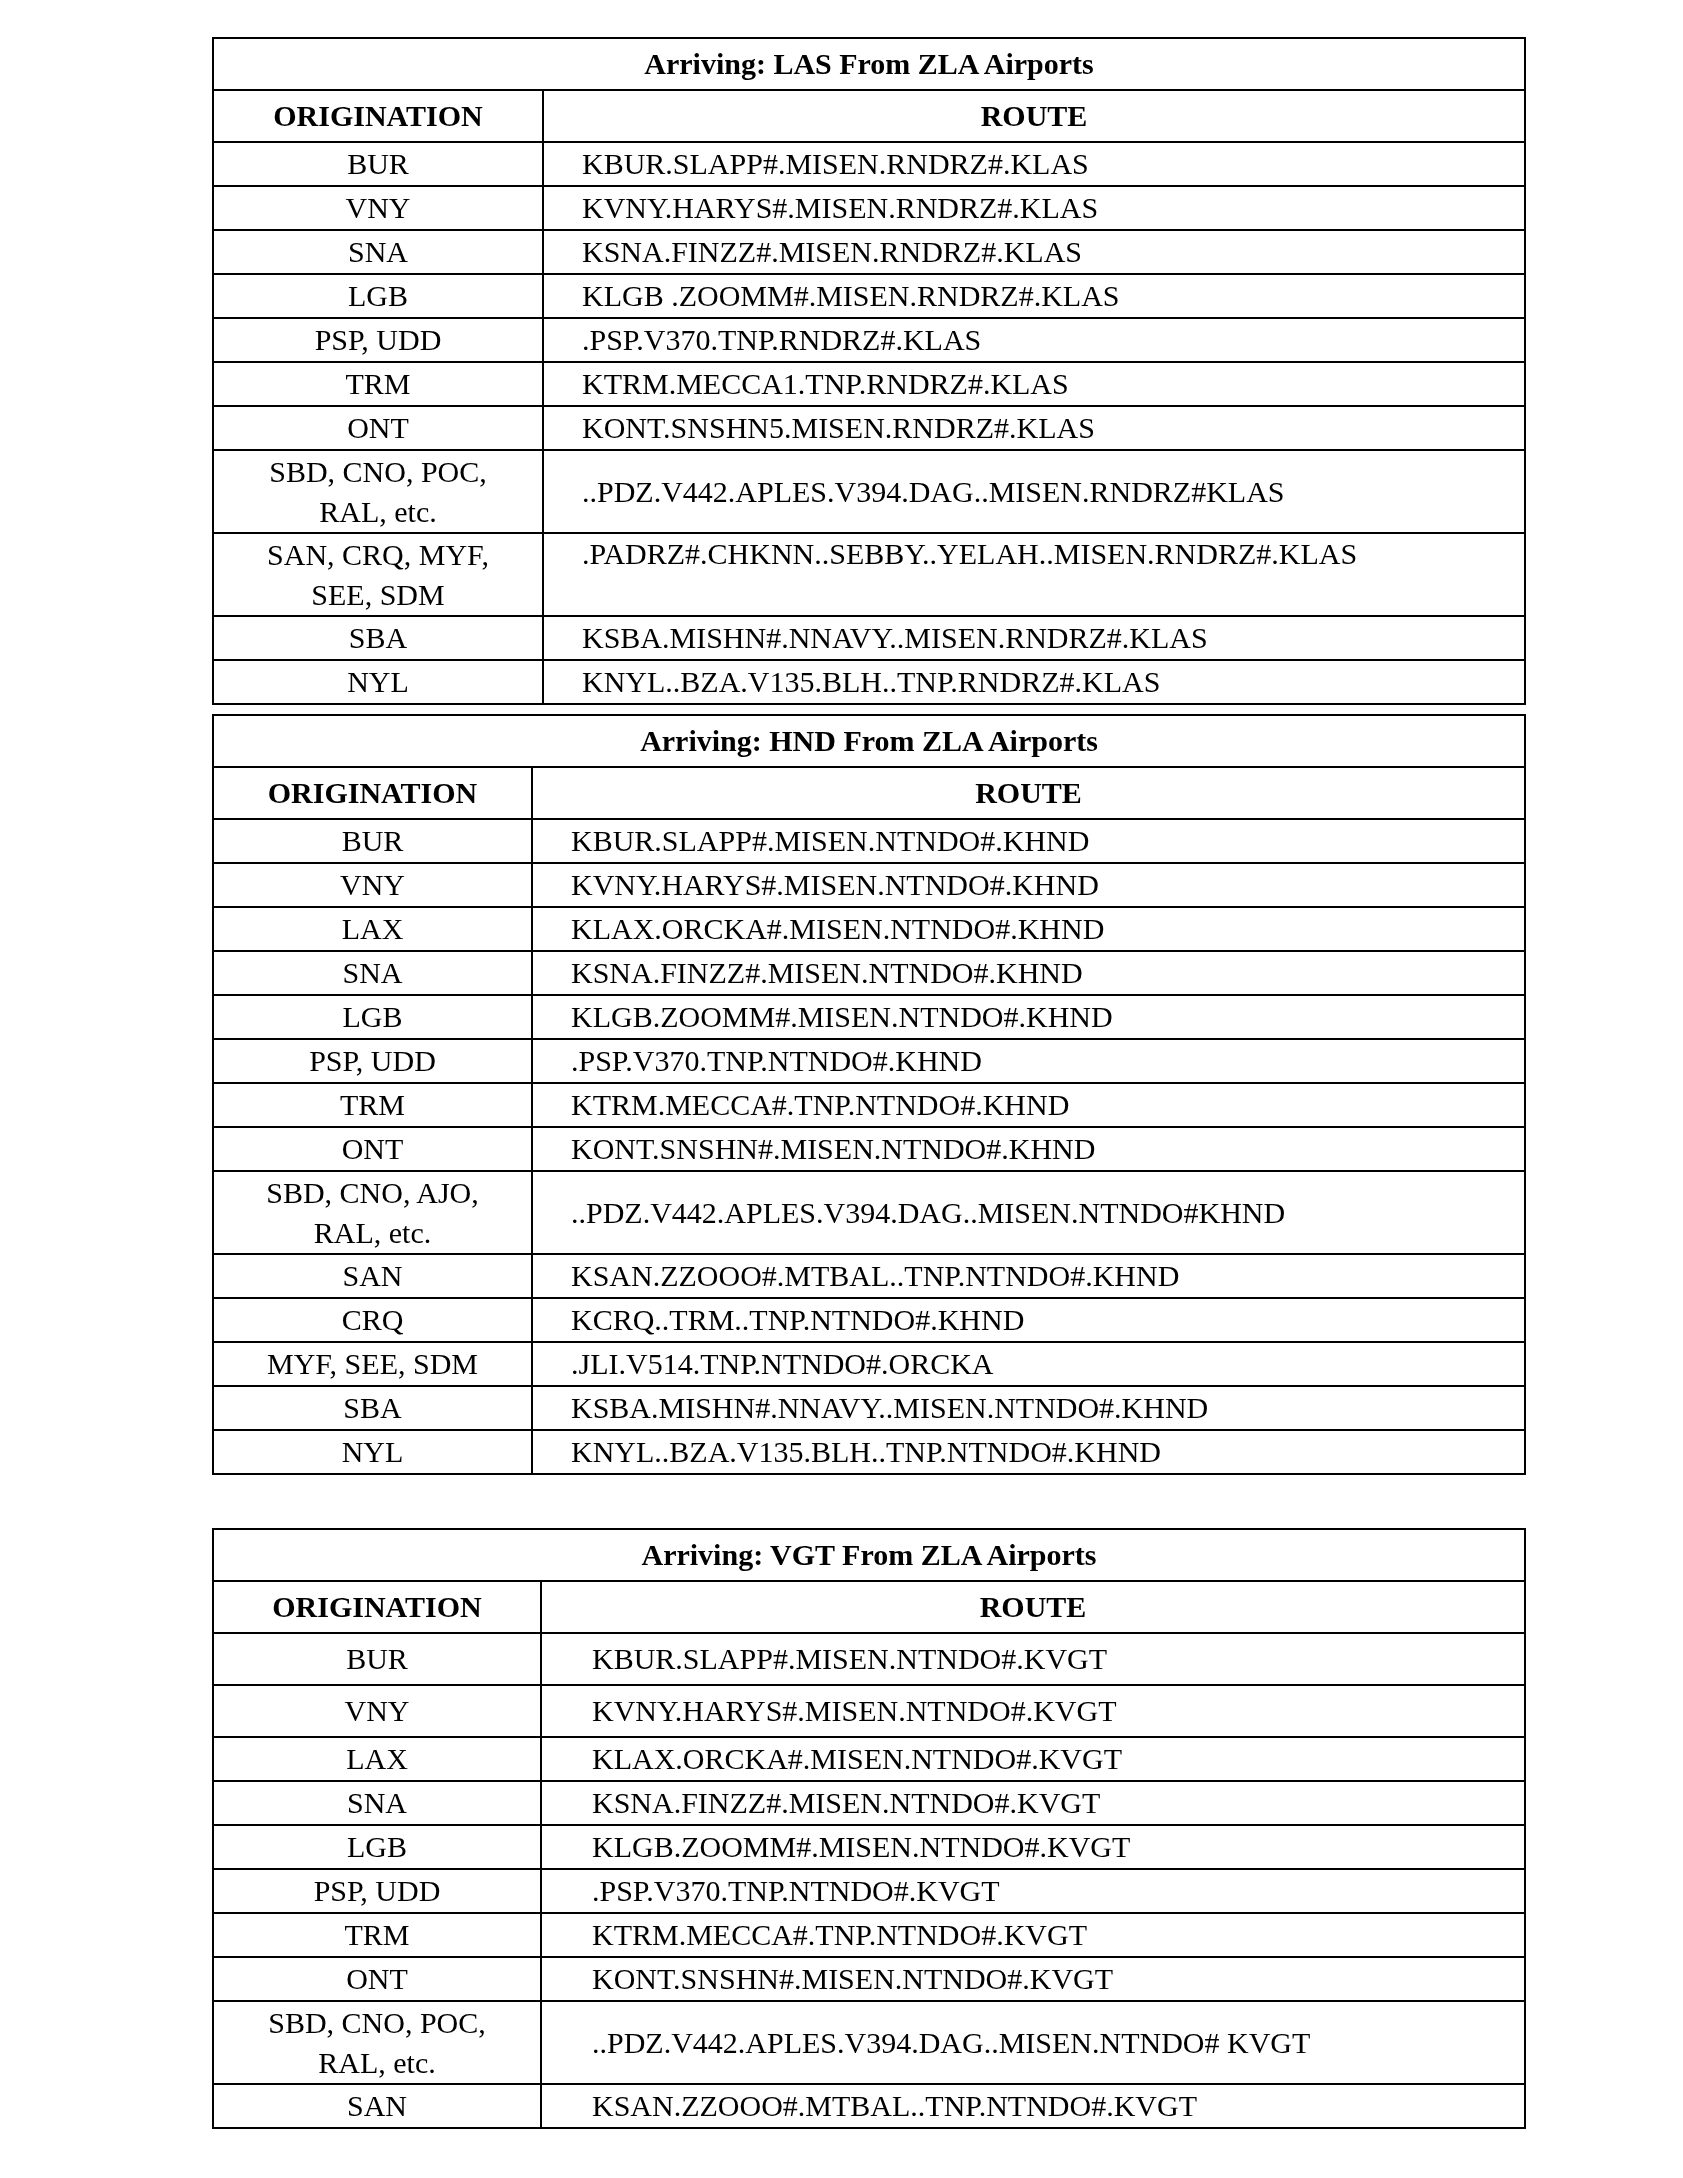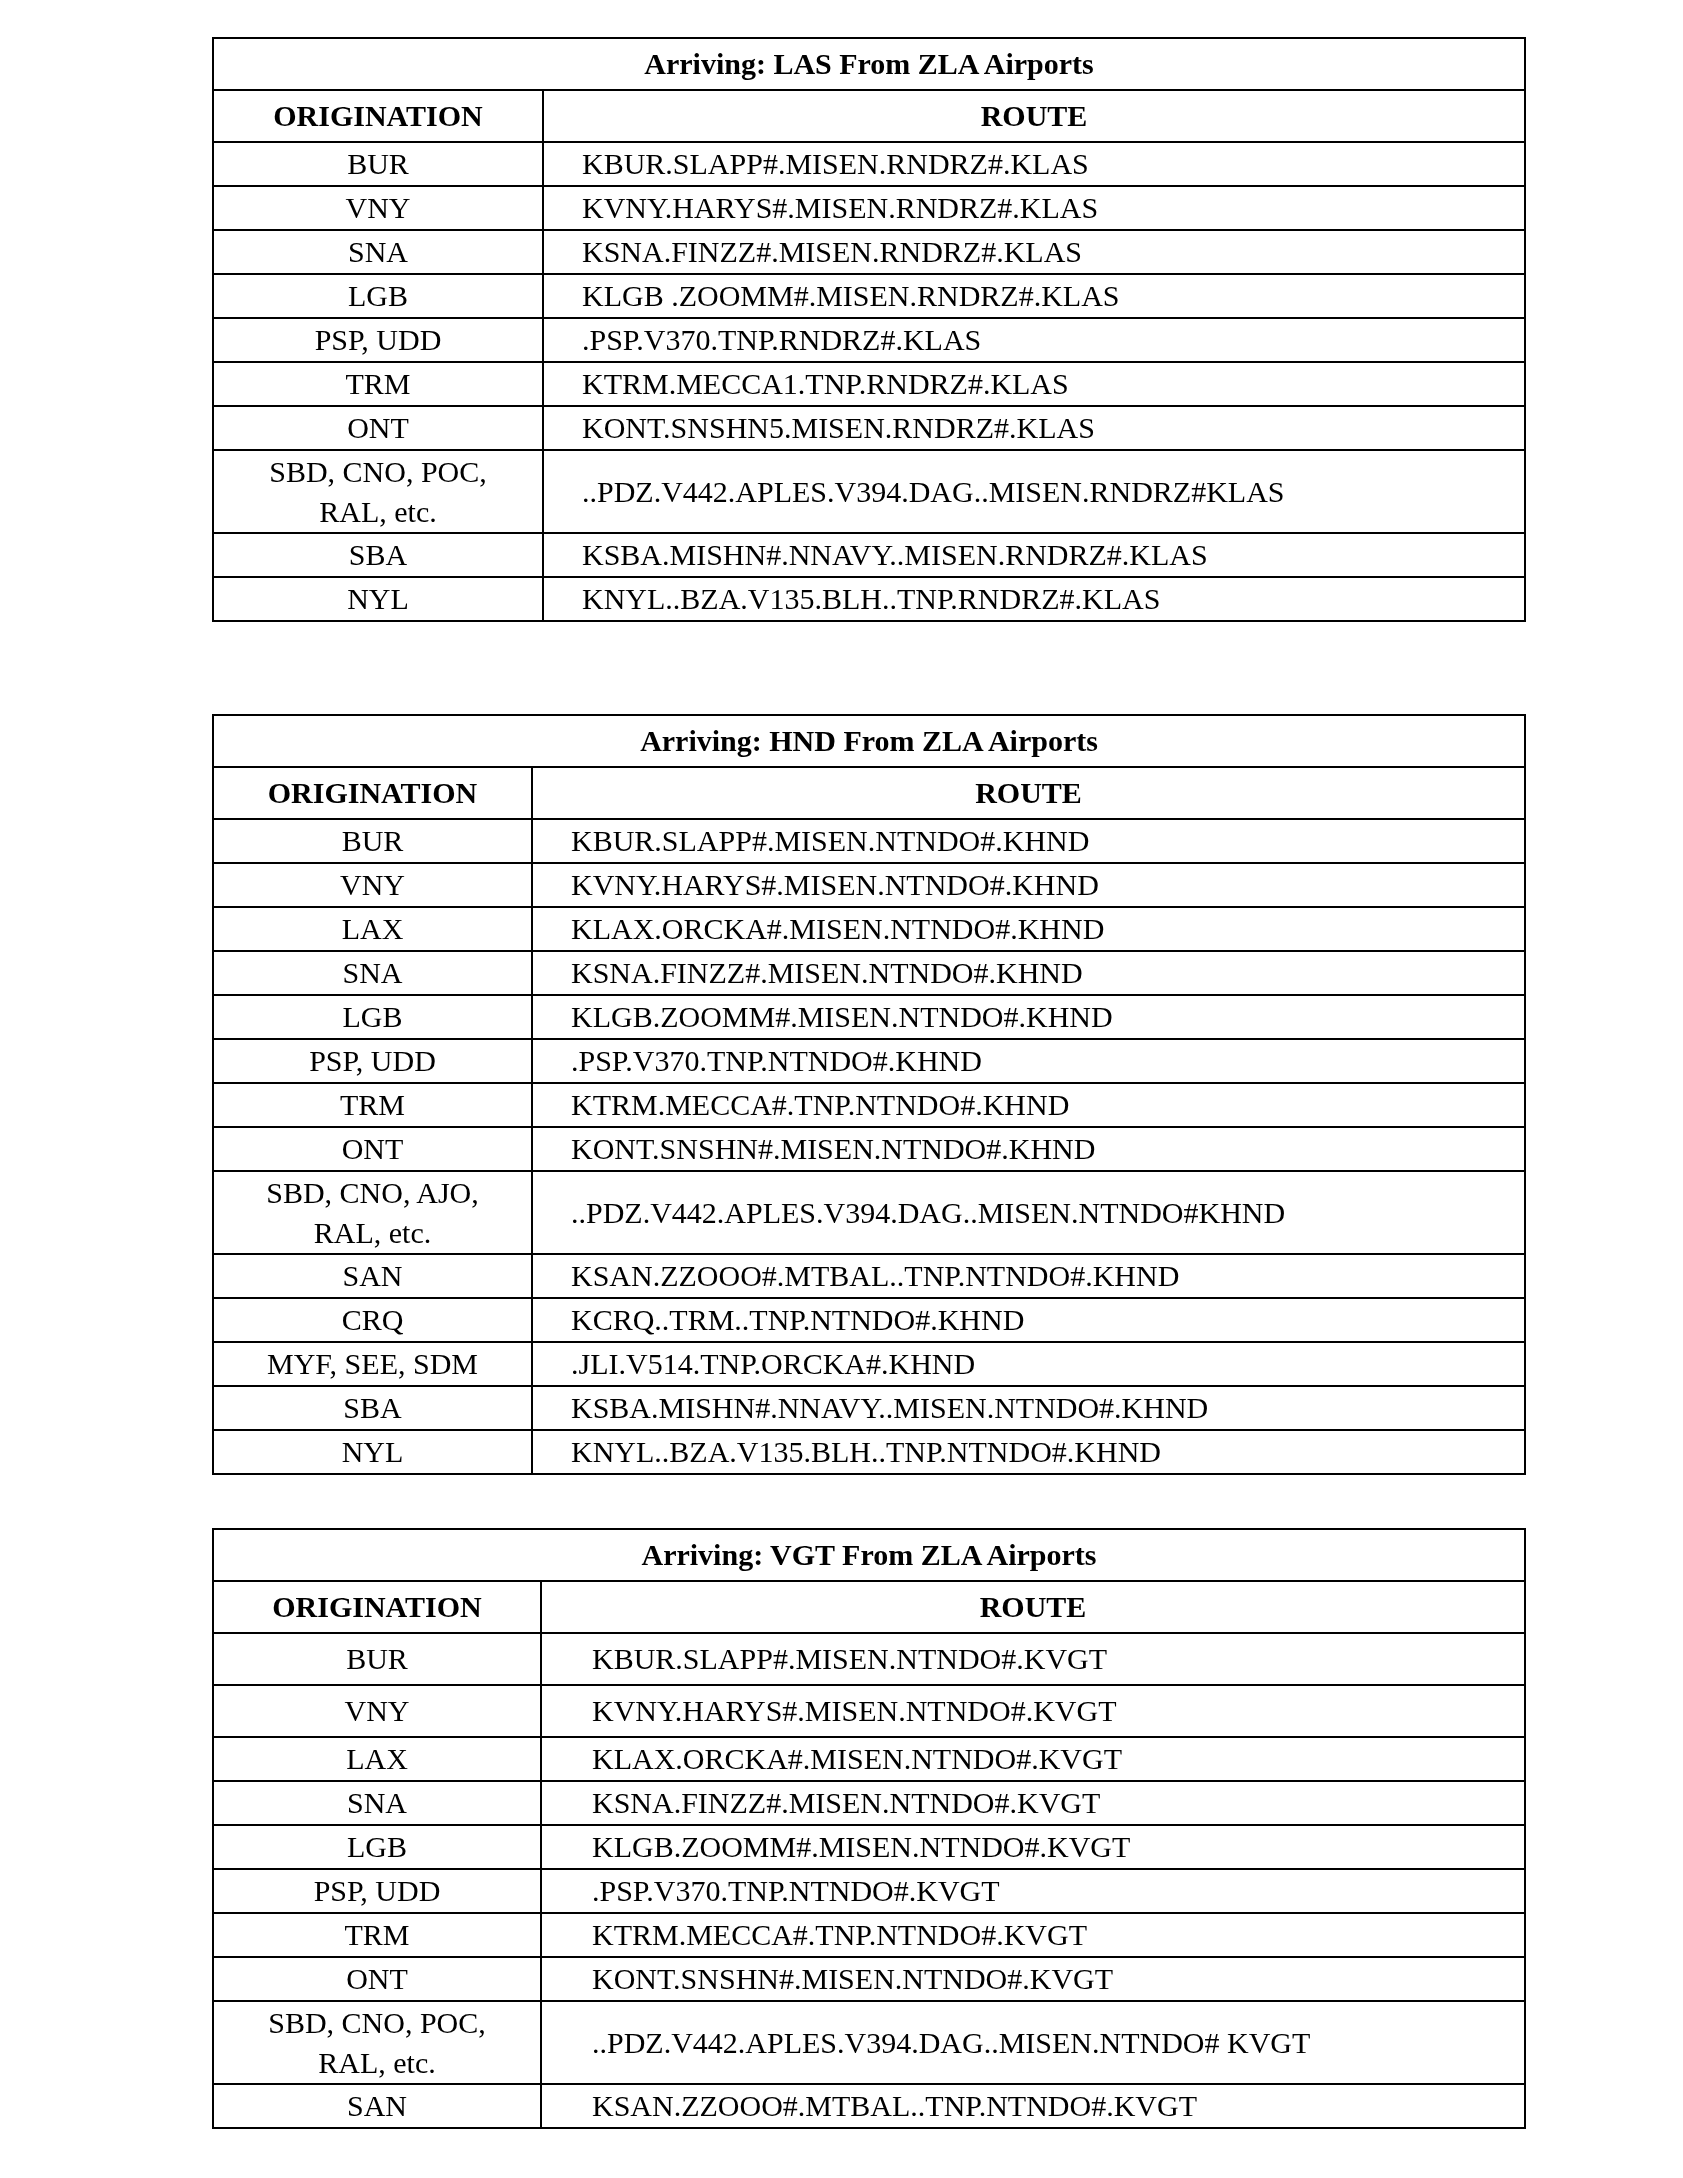--- a/index.html
+++ b/index.html
@@ -109,20 +109,27 @@
     <td class="orig-cell">ONT</td>
     <td class="route-cell">KONT.SNSHN5.MISEN.RNDRZ#.KLAS</td>
   </tr>
   <tr class="row-double">
     <td class="orig-cell">
       <span>SBD, CNO, POC,</span><br>
       <span>RAL, etc.</span>
     </td>
     <td class="route-cell">..PDZ.V442.APLES.V394.DAG..MISEN.RNDRZ#KLAS</td>
   </tr>
+  <tr class="row-double">
+    <td class="orig-cell">
+      <span>SAN, CRQ, MYF,</span><br>
+      <span>SEE, SDM</span>
+    </td>
+    <td class="route-cell route-top">.PADRZ#.CHKNN..SEBBY..YELAH..MISEN.RNDRZ#.KLAS</td>
+  </tr>
   <tr class="row-single">
     <td class="orig-cell">SBA</td>
     <td class="route-cell">KSBA.MISHN#.NNAVY..MISEN.RNDRZ#.KLAS</td>
   </tr>
   <tr class="row-single">
     <td class="orig-cell">NYL</td>
     <td class="route-cell">KNYL..BZA.V135.BLH..TNP.RNDRZ#.KLAS</td>
   </tr>
 </tbody>
   </table>
@@ -182,21 +189,21 @@
   <tr class="row-single">
     <td class="orig-cell">SAN</td>
     <td class="route-cell">KSAN.ZZOOO#.MTBAL..TNP.NTNDO#.KHND</td>
   </tr>
   <tr class="row-single">
     <td class="orig-cell">CRQ</td>
     <td class="route-cell">KCRQ..TRM..TNP.NTNDO#.KHND</td>
   </tr>
   <tr class="row-single">
     <td class="orig-cell">MYF, SEE, SDM</td>
-    <td class="route-cell">.JLI.V514.TNP.ORCKA#.KHND</td>
+    <td class="route-cell">.JLI.V514.TNP.NTNDO#.ORCKA</td>
   </tr>
   <tr class="row-single">
     <td class="orig-cell">SBA</td>
     <td class="route-cell">KSBA.MISHN#.NNAVY..MISEN.NTNDO#.KHND</td>
   </tr>
   <tr class="row-single">
     <td class="orig-cell">NYL</td>
     <td class="route-cell">KNYL..BZA.V135.BLH..TNP.NTNDO#.KHND</td>
   </tr>
 </tbody>

